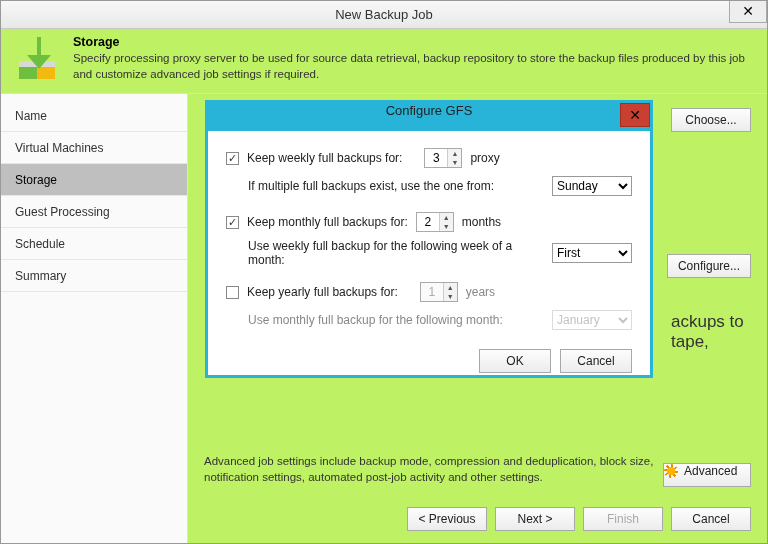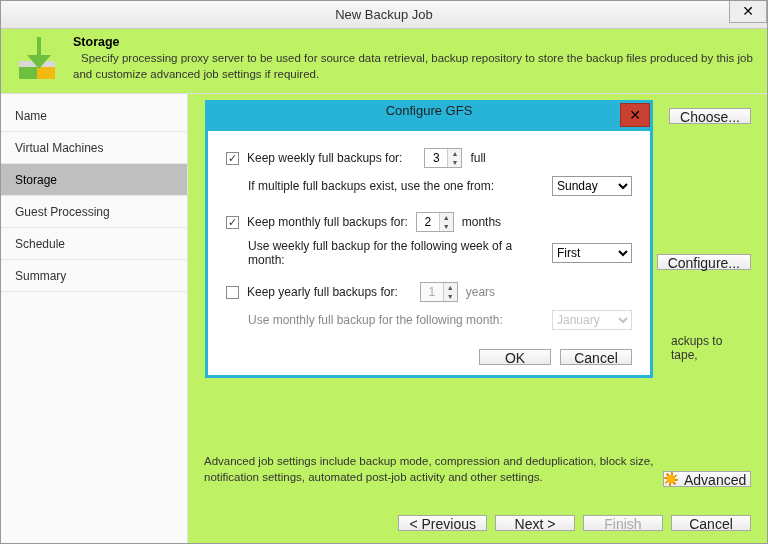--- a/index.html
+++ b/index.html
@@ -29,54 +29,54 @@
     font-size: 14px; font-family: sans-serif;
   }
   .header {
     display: flex; padding: 6px 12px 10px 12px; gap: 12px;
     border-bottom: 1px solid #ddd;
   }
   .header-icon {
     width: 48px; height: 48px; flex: 0 0 48px; position: relative;
   }
   .header-text b { font-size: 12.5px; display: block; margin-bottom: 2px; }
-  .header-text span { font-size: 11.5px; color: #333; line-height: 1.35; margin-left: 8px; }
+  .header-text span { font-size: 11.5px; color: #333; line-height: 1.35; }
   .body { flex: 1; display: flex; position: relative; }
   .sidebar {
     width: 187px; border-right: 1px solid #e0e0e0; background: #fafafa;
     padding-top: 6px;
   }
   .sidebar .step {
     height: 32px; line-height: 32px; padding-left: 14px; font-size: 12px;
     border-bottom: 1px solid #e6e6e6; color: #333;
   }
   .sidebar .step.active { background: #bfbfbf; color: #000; }
   .content { flex: 1; position: relative; padding: 14px 16px 12px 16px; }
 
   .btn {
-    height: 16px; min-width: 80px; background: linear-gradient(#fdfdfd,#ececec);
-    border: 1px solid #a8a8a8; font-size: 14px; color: #222;
+    height: 24px; min-width: 80px; background: linear-gradient(#fdfdfd,#ececec);
+    border: 1px solid #a8a8a8; font-size: 12px; color: #222;
     padding: 0 10px; cursor: default;
   }
   .btn.disabled { color: #aaa; }
   .rightbtn { position: absolute; right: 16px; }
 
   .adv-text { position: absolute; left: 16px; bottom: 58px; width: 470px; font-size: 11.5px; color: #333; line-height: 1.4; }
   .adv-btn { position: absolute; right: 16px; bottom: 56px; display: flex; align-items: center; gap: 6px; }
   .gear {
     width: 14px; height: 14px; border-radius: 50%;
     background: radial-gradient(circle,#ffb400 40%,#e68a00 42%,transparent 44%),
                 repeating-conic-gradient(#e68a00 0deg 20deg, transparent 20deg 45deg);
   }
 
   .footer-btns {
     position: absolute; right: 16px; bottom: 12px; display: flex; gap: 8px;
   }
 
-  .tape-text { position: absolute; right: 16px; top: 240px; width: 80px; font-size: 12px; color: #333; margin-left: 36px; }
+  .tape-text { position: absolute; right: 16px; top: 218px; width: 80px; font-size: 17px; color: #333; margin-left: 36px; }
 
   
   .modal {
     position: absolute;
     left: 205px; top: 100px;
     width: 448px; height: 278px;
     border: 3px solid #28b4d8;
     background: #fff;
     box-shadow: none;
     z-index: 100;
@@ -187,21 +187,21 @@
       <span class="chk checked"></span>
       <span>Keep weekly full backups for:</span>
       <span style="width:6px;"></span>
       <span class="spinner">
         <input value="3" style="">
         <span class="arrows">
             <div>▲</div>
             <div>▼</div>
           </span>
       </span>
-      <span>full</span>
+      <span>proxy</span>
     </div>
     <div class="row indent">
       <span style="flex:1;">If multiple full backups exist, use the one from:</span>
       <select class="sel">
         <option>Sunday</option>
       </select>
     </div>
 
     <div class="row">
       <span class="chk checked"></span>

